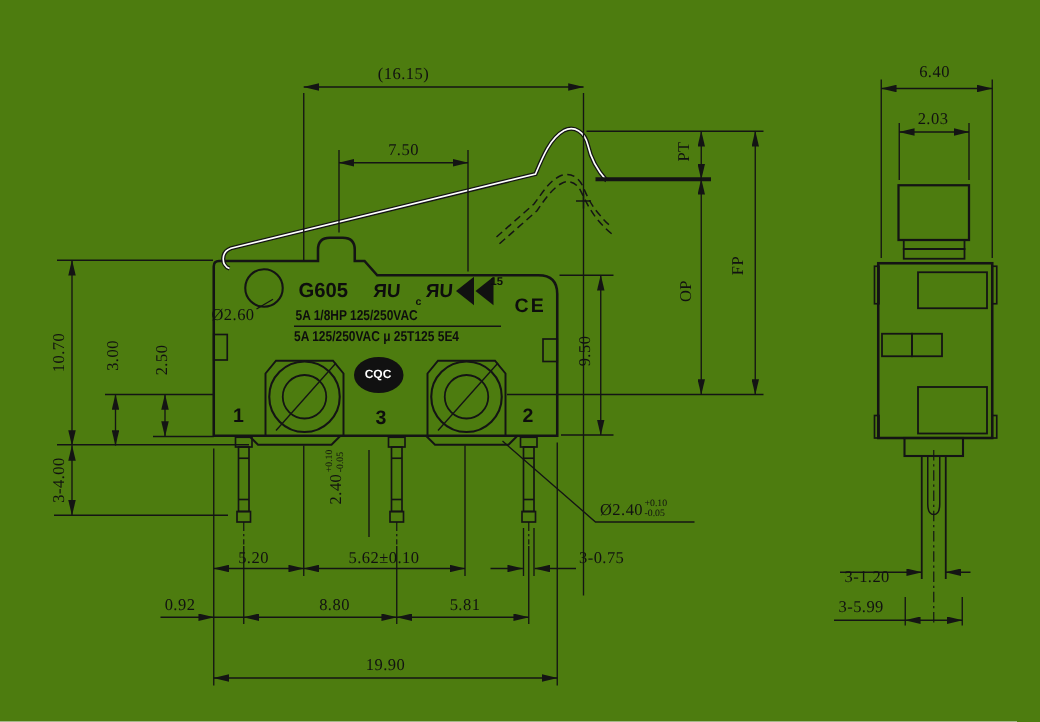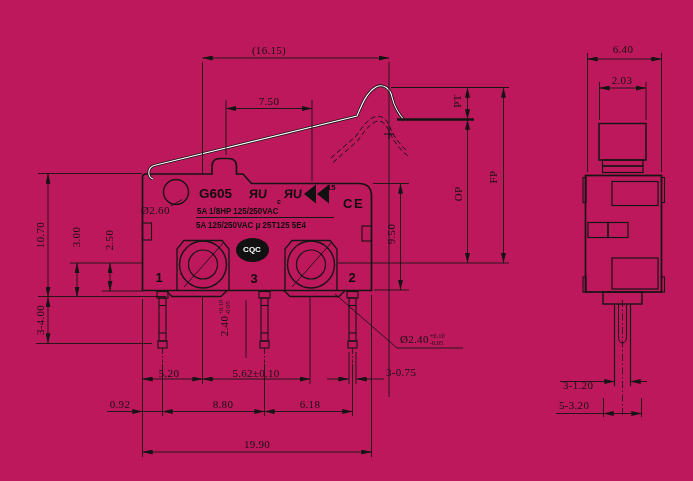--- a/index.html
+++ b/index.html
@@ -1,17 +1,17 @@
 <!DOCTYPE html>
 <html><head>
 <meta charset="utf-8">
 <style>
   html,body{margin:0;padding:0;background:#e8e8e8;}
   #canvas{
-    position:relative;width:693px;height:481px;background:#be185d;
+    position:relative;width:693px;height:481px;background:#4d7c0f;
     font-family:"Liberation Serif", serif;color:#111;overflow:hidden;
   }
   #linework{position:absolute;left:0;top:0;}
   .dim{
     position:absolute;font-size:11px;line-height:11px;white-space:nowrap;
     color:#111;letter-spacing:0.3px;
   }
   .ctr{transform:translate(-50%,-50%);}
   .rot{transform:translate(-50%,-50%) rotate(-90deg);}
   .tolstack{
@@ -233,21 +233,21 @@
   <div class="dim rot" style="left:40px;top:235px;">10.70</div>
   <div class="dim rot" style="left:76px;top:237px;">3.00</div>
   <div class="dim rot" style="left:109px;top:240px;">2.50</div>
   <div class="dim rot" style="left:40px;top:320px;">3-4.00</div>
   <div class="dim rot" style="left:225px;top:318px;"><span>2.40</span><span class="tolstack"><span>+0.10</span><span>-0.05</span></span></div>
   <div class="dim ctr" style="left:169px;top:373px;">5.20</div>
   <div class="dim ctr" style="left:256px;top:373px;">5.62±0.10</div>
   <div class="dim" style="left:386px;top:367px;">3-0.75</div>
   <div class="dim ctr" style="left:120px;top:404px;">0.92</div>
   <div class="dim ctr" style="left:223px;top:404px;">8.80</div>
-  <div class="dim ctr" style="left:310px;top:404px;">6.18</div>
+  <div class="dim ctr" style="left:310px;top:404px;">5.81</div>
   <div class="dim ctr" style="left:257px;top:444px;">19.90</div>
   <div class="dim rot" style="left:391px;top:234px;">9.50</div>
   <div class="dim rot" style="left:457px;top:101px;">PT</div>
   <div class="dim rot" style="left:458px;top:194px;">OP</div>
   <div class="dim rot" style="left:493px;top:177px;">FP</div>
   <div class="dim" style="left:400px;top:334px;"><span>Ø2.40</span><span class="tolstack"><span>+0.10</span><span>-0.05</span></span></div>
 
   <div class="mark termnum ctr" style="left:159px;top:277px;">1</div>
   <div class="mark termnum ctr" style="left:254px;top:278px;">3</div>
   <div class="mark termnum ctr" style="left:352px;top:277px;">2</div>
@@ -258,15 +258,15 @@
   <div class="mark ul" style="left:284px;top:188px;">ЯU</div>
   <div class="mark" style="left:327px;top:184px;font-size:7.5px;">15</div>
   <div class="mark" style="left:343px;top:197px;font-size:13px;letter-spacing:1.5px;">CE</div>
   <div class="mark condensed" style="left:197px;top:206px;font-size:9.5px;">5A 1/8HP 125/250VAC</div>
   <div class="mark condensed" style="left:196px;top:220px;font-size:9.5px;">5A 125/250VAC μ 25T125 5E4</div>
   <div class="cqc-text ctr" style="left:252px;top:250px;">CQC</div>
 
   <div class="dim ctr" style="left:623px;top:49px;">6.40</div>
   <div class="dim ctr" style="left:622px;top:80px;">2.03</div>
   <div class="dim" style="left:563px;top:380px;">3-1.20</div>
-  <div class="dim" style="left:559px;top:400px;">5-3.20</div>
+  <div class="dim" style="left:559px;top:400px;">3-5.99</div>
 
 </div>
 
 </body></html>

